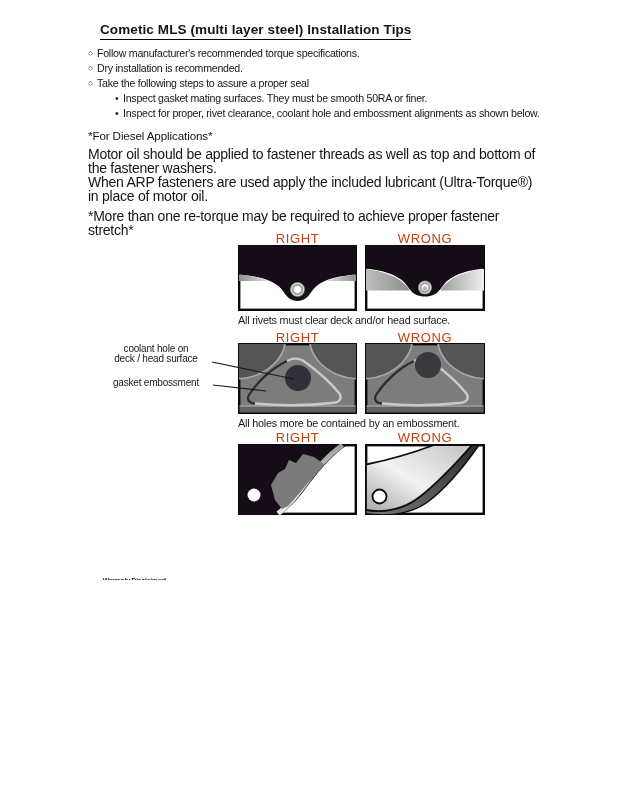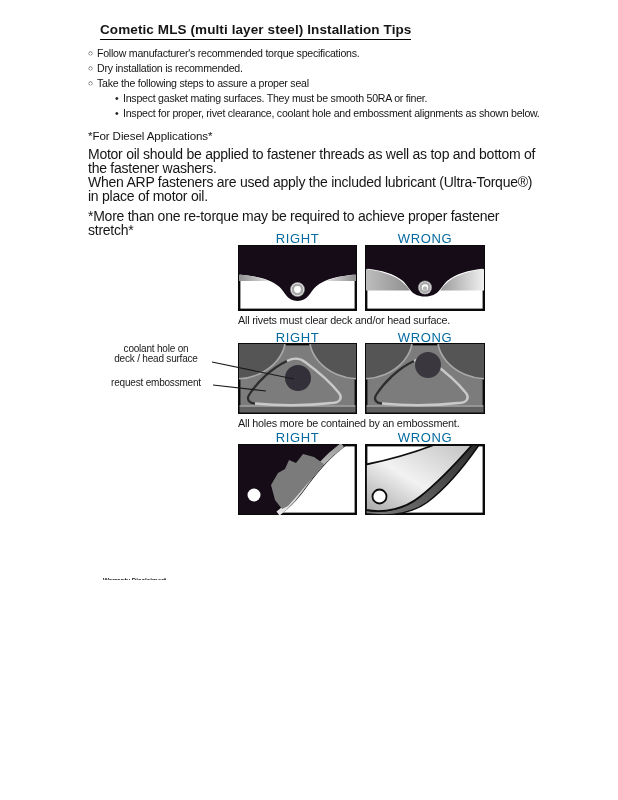--- a/index.html
+++ b/index.html
@@ -11,21 +11,21 @@
          letter-spacing:0.1px;border-bottom:1.7px solid #000;padding-bottom:1.5px;}
   .bullets{margin-top:6px;}
   .b-row{display:flex;line-height:15px;font-size:10.6px;letter-spacing:-0.25px;}
   .b-mark{flex:none;width:9px;font-size:8.5px;line-height:15px;color:#222;}
   .b-row.sub{margin-left:27px;}
   .b-row.sub .b-mark{width:8px;font-size:10.5px;}
   .diesel-h{margin-top:8px;font-size:11.6px;font-weight:400;letter-spacing:-0.1px;}
   .para{margin:5px 0 5px 0;font-size:14px;line-height:14.3px;letter-spacing:-0.25px;
         white-space:pre-line;}
   
-  .fig-label{position:absolute;font-size:13px;letter-spacing:0.6px;color:#0369a1;
+  .fig-label{position:absolute;font-size:13px;letter-spacing:0.6px;color:#c2410c;
              text-align:center;}
   .fig-box{position:absolute;}
   .fig-box svg{display:block;width:100%;height:100%;}
   .fig-caption{position:absolute;font-size:10.8px;line-height:13px;letter-spacing:-0.2px;
                white-space:pre-line;color:#1a1a1a;}
   .side-label{position:absolute;width:112px;text-align:center;font-size:10px;
               line-height:10.4px;letter-spacing:-0.2px;white-space:pre-line;color:#1a1a1a;}
   .pointer-overlay{position:absolute;left:110px;top:340px;width:200px;height:60px;
                    pointer-events:none;}
   
@@ -114,21 +114,21 @@
       <circle cx="60" cy="43.5" r="2.2" fill="#b5b5b5"></circle>
     </svg>
   </div>
   <div class="fig-caption" style="left:238px;top:314px;width:280px;">All rivets must clear deck and/or head surface.</div>
 
   <div class="fig-label" style="left:238px;top:330px;width:119px;">RIGHT</div>
   <div class="fig-label" style="left:365px;top:330px;width:120px;">WRONG</div>
 
   <div class="side-label" style="left:100px;top:344px;">coolant hole on
 deck / head surface</div>
-  <div class="side-label" style="left:100px;top:378px;">request embossment</div>
+  <div class="side-label" style="left:100px;top:378px;">gasket embossment</div>
 
   <div class="fig-box" style="left:238px;top:343px;width:119px;height:71px;">
     <svg viewBox="0 0 119 71">
       <rect x="1.2" y="1.2" width="116.6" height="68.6" fill="#7c7c7c" stroke="#0a0a0a" stroke-width="2.4"></rect>
       <rect x="1.5" y="63.5" width="116" height="6" fill="#616161"></rect>
       <line x1="1.5" y1="63" x2="117.5" y2="63" stroke="#a0a0a0" stroke-width="1.3"></line>
       <path d="M1,1 H47 C45,12.5 36,24.5 20,31.5 C14,34 7,35.5 1,35.8 Z" fill="#555555"></path>
       <path d="M47,1 C45,12.5 36,24.5 20,31.5 C14,34 7,35.5 1,35.8" stroke="#a8a8a8" stroke-width="1.6" fill="none"></path>
       <path d="M118,1 H72 C74,12.5 83,24.5 99,31.5 C105,34 112,35.5 118,35.8 Z" fill="#555555"></path>
       <path d="M72,1 C74,12.5 83,24.5 99,31.5 C105,34 112,35.5 118,35.8" stroke="#a8a8a8" stroke-width="1.6" fill="none"></path>

